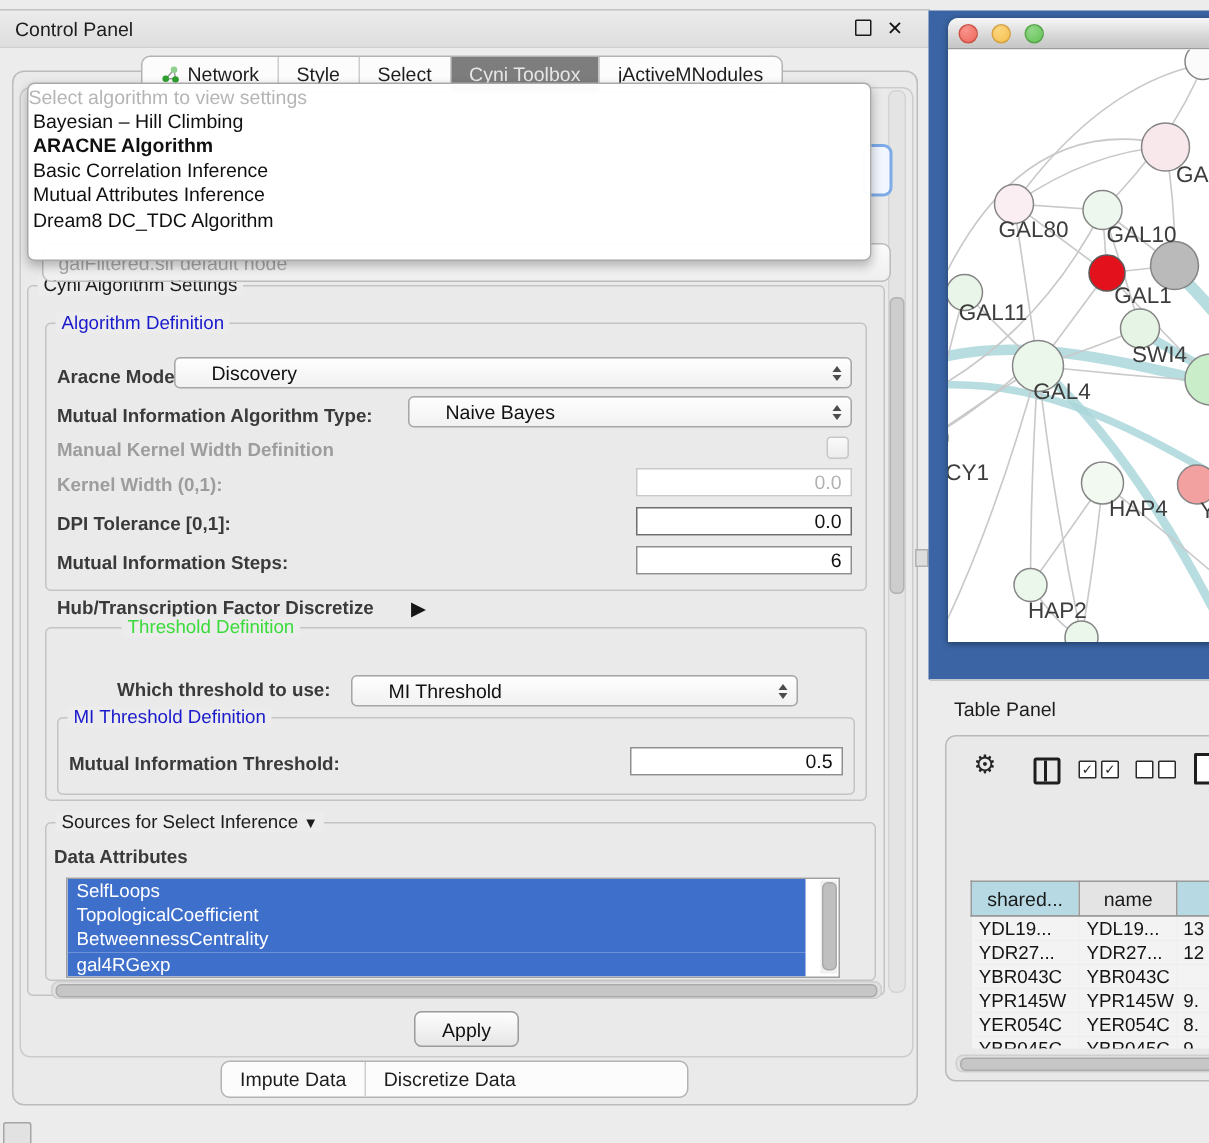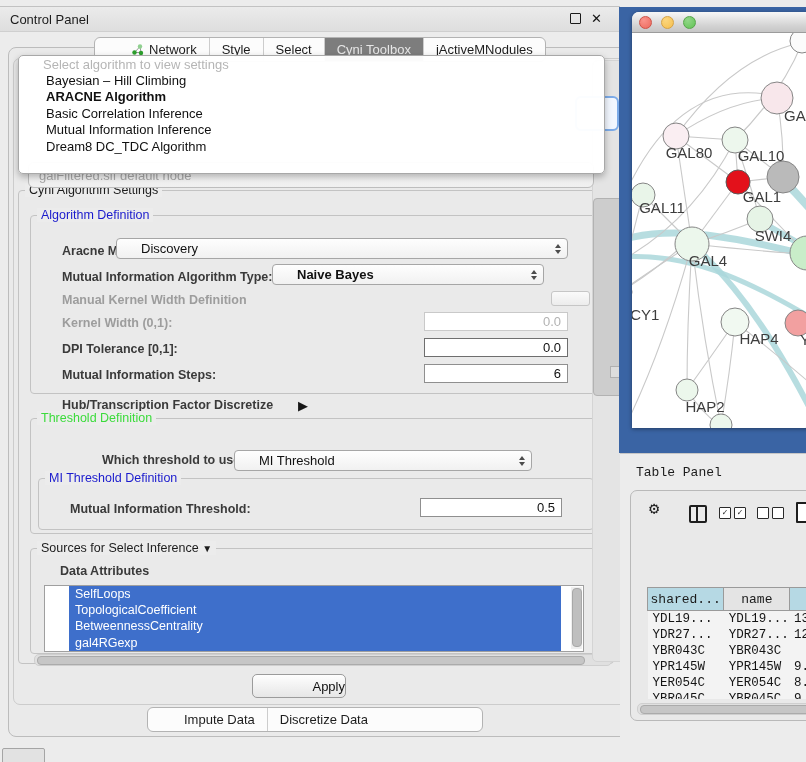--- a/index.html
+++ b/index.html
@@ -1,18 +1,18 @@
 <!DOCTYPE html>
 <html><head>
 <meta charset="utf-8">
 <style>
   html,body{margin:0;padding:0;}
   #root{position:relative;width:806px;height:762px;background:#ececec;overflow:hidden;
         font-family:"Liberation Sans","DejaVu Sans",sans-serif;color:#222;}
-  .abs{position:absolute;padding-left:24px;}
+  .abs{position:absolute;}
   
   .cp-header{left:0;top:6px;width:620px;height:26px;
      background:linear-gradient(#ebebeb,#dedede);border-top:1px solid #c2c2c2;border-bottom:1px solid #cfcfcf;
      display:flex;align-items:center;font-size:13px;color:#1c1c1c;padding-left:10px;box-sizing:border-box;}
   .hdr-btns{position:absolute;right:18px;top:5px;display:flex;gap:10px;align-items:center;}
   .float-ic{width:9px;height:9px;border:1.5px solid #1a1a1a;border-radius:1px;}
   .close-ic{font-size:13px;font-weight:bold;color:#111;line-height:13px;}
   .outer-frame{left:8px;top:47px;width:602px;height:688px;border:1px solid #bcbcbc;border-radius:8px;background:#eaeaea;}
   .inner-panel{left:13px;top:58px;width:594px;height:645px;border:1px solid #cccccc;border-radius:7px;}
   
@@ -30,21 +30,21 @@
   .popup .it.bold{font-weight:bold;}
   .ghost-combo{left:28px;top:162px;width:566px;height:26px;border:1px solid #bdbdbd;border-radius:6px;
      background:linear-gradient(#fbfbfb,#efefef);display:flex;align-items:flex-end;z-index:2;
      font-size:13px;color:#a9a9a9;padding:0 0 4px 10px;box-sizing:border-box;}
   .blue-frag{left:575px;top:96px;width:16px;height:31px;border:2px solid #7cabe8;border-radius:6px;
      background:#f2f7ff;z-index:3;}
   
   .grp{border:1px solid #c3c3c3;border-radius:4px;}
   .grp>.ttl{position:absolute;top:-8px;left:6px;background:#ececec;padding:0 4px;font-size:12.5px;color:#1c1c1c;}
   .ttl.blue{color:#1a1acd;}
-  .ttl.green{color:#3bdb3b;}
+  .ttl.green{color:#3bdb3b;margin-left:44px;}
   .lbl{font-size:12.5px;font-weight:bold;color:#3a3a3a;}
   .lbl.dis{color:#9d9d9d;}
   .combo{background:linear-gradient(#fefefe,#f1f1f1);border:1px solid #a6a6a6;border-radius:4px;
      display:flex;align-items:center;font-size:13px;color:#111;padding-left:24px;box-sizing:border-box;}
   .spin{position:absolute;right:6px;top:50%;transform:translateY(-50%);display:flex;flex-direction:column;gap:2px;}
   .spin i{display:block;width:0;height:0;border-left:3.5px solid transparent;border-right:3.5px solid transparent;}
   .spin .u{border-bottom:4px solid #4c4c4c;}
   .spin .d{border-top:4px solid #4c4c4c;}
   .inp{background:#fff;border:1px solid #8f8f8f;font-size:13px;color:#101010;text-align:right;
      padding:0 6px 0 2px;box-sizing:border-box;display:flex;align-items:center;justify-content:flex-end;}
@@ -54,42 +54,42 @@
   
   .attr-list{left:44px;top:585px;width:514px;height:65px;border:1px solid #9f9f9f;background:#fff;overflow:hidden;}
   .attr-item{height:16.2px;line-height:16.2px;background:#3e6fcb;color:#fff;font-size:12.5px;padding-left:6px;
      width:492px;box-sizing:border-box;}
   .list-scroll{position:absolute;right:1px;top:1px;width:11px;height:62px;background:#efefef;}
   .list-thumb{position:absolute;right:1px;top:2px;width:8px;height:57px;background:#bfbfbf;border:1px solid #a8a8a8;border-radius:4px;}
   .hscroll{height:10px;background:#e0e0e0;border:1px solid #cfcfcf;border-radius:5px;}
   .hthumb{position:absolute;top:1px;height:7px;background:#c6c6c6;border:1px solid #ababab;border-radius:4px;}
   .vtrack{left:592px;top:60px;width:10px;height:600px;background:#e4e4e4;border:1px solid #d4d4d4;border-radius:5px;}
   .vthumb{left:593px;top:198px;width:8px;height:196px;background:#cdcdcd;border:1px solid #b2b2b2;border-radius:4px;}
-  .apply{left:252px;top:674px;width:68px;height:22px;background:linear-gradient(#fefefe,#e6e6e6);
+  .apply{left:276px;top:674px;width:68px;height:22px;background:linear-gradient(#fefefe,#e6e6e6);
      border:1px solid #9b9b9b;border-radius:5px;font-size:13px;color:#111;
-     display:flex;align-items:center;justify-content:flex-end;}
+     display:flex;align-items:center;justify-content:center;}
   .bot-pill{left:147px;top:707px;height:23px;display:flex;background:#fcfcfc;border:1px solid #b3b3b3;
      border-radius:6px;overflow:hidden;z-index:4;}
   .bot-pill .tab{font-size:13px;}
   .toggle-btn{left:2px;top:748px;width:17px;height:14px;border:1px solid #a5a5a5;background:#e2e2e2;border-radius:2px;}
   .splitter{left:610px;top:366px;width:7px;height:10px;border:1px solid #b0b0b0;background:#ddd;}
   
   .desktop{left:619px;top:7px;width:187px;height:446px;background:#3a64a4;}
   .net-window{position:absolute;left:13px;top:5px;width:200px;height:416px;border-radius:7px 7px 0 0;
      box-shadow:0 1px 4px rgba(0,0,0,.4);overflow:hidden;background:#fff;}
   .titlebar{height:20px;background:linear-gradient(#f7f7f7,#d2d2d2 70%,#c6c6c6);border-bottom:1px solid #9c9c9c;
      display:flex;align-items:center;padding-left:7px;gap:9px;}
   .tl{width:13px;height:13px;border-radius:50%;box-sizing:border-box;}
   .tl.red{background:radial-gradient(circle at 35% 30%,#fa948b,#ec685c);border:1px solid #cd5347;}
   .tl.yellow{background:radial-gradient(circle at 35% 30%,#fbd67e,#f5bf4f);border:1px solid #d5a243;}
   .tl.green{background:radial-gradient(circle at 35% 30%,#93d689,#61c454);border:1px solid #57a54b;}
   .canvas{position:relative;width:200px;height:396px;background:#fff;overflow:hidden;}
   svg text{font-family:"Liberation Sans","DejaVu Sans",sans-serif;}
   
-  .tp-section{left:620px;top:453px;width:186px;height:309px;background:#ececec;border-top:1px solid #c6c6c6;font-family:Liberation Mono, monospace;}
+  .tp-section{left:620px;top:453px;width:186px;height:309px;background:#ececec;border-top:1px solid #c6c6c6;}
   .tp-title{position:absolute;left:16px;top:11px;font-size:13px;color:#1c1c1c;}
   .tp-panel{position:absolute;left:10px;top:36px;width:196px;height:229px;background:#e9e9e9;
      border:1px solid #b9b9b9;border-radius:7px;}
   .tbar-ic{position:absolute;top:14px;}
   .gear{font-size:17px;color:#242424;line-height:20px;}
   .cols-ic{width:14px;height:14px;border:2px solid #1e1e1e;border-radius:2px;position:relative;}
   .cols-ic:after{content:"";position:absolute;left:5px;top:0;width:2px;height:14px;background:#1e1e1e;}
   .cb{width:10px;height:10px;border:1.5px solid #2a2a2a;border-radius:1px;font-size:9px;line-height:10px;
      text-align:center;color:#2a2a2a;font-weight:bold;background:#fff;}
   .doc-ic{width:13px;height:17px;border:2px solid #1e1e1e;background:#fff;border-radius:1px;}
@@ -144,41 +144,41 @@
   <div class="abs blue-frag"></div>
   <div class="abs ghost-combo">
     <span>galFiltered.sif default node</span>
   </div>
 
   <div class="abs popup">
     <div class="ph">Select algorithm to view settings</div>
     <div class="it">Bayesian – Hill Climbing</div>
     <div class="it bold">ARACNE Algorithm</div>
     <div class="it">Basic Correlation Inference</div>
-    <div class="it">Mutual Information Inference</div>
+    <div class="it">Mutual Attributes Inference</div>
     <div class="it">Dream8 DC_TDC Algorithm</div>
   </div>
 
   <div class="abs grp" style="left:18px;top:190px;width:570px;height:472px;">
     <span class="ttl">Cyni Algorithm Settings</span>
   </div>
 
   <div class="abs grp" style="left:30px;top:215px;width:546px;height:177px;">
     <span class="ttl blue">Algorithm Definition</span>
   </div>
   <span class="abs lbl" style="left:38px;top:244px;">Aracne Mode:</span>
   <div class="abs combo" style="left:116px;top:238px;width:452px;height:21px;">
     <span>Discovery</span>
     <span class="spin">
         <i class="u"></i>
         <i class="d"></i>
       </span>
   </div>
   <span class="abs lbl" style="left:38px;top:270px;">Mutual Information Algorithm Type:</span>
-  <div class="abs combo" style="left:272px;top:264px;width:272px;height:21px;font-weight:bold;">
+  <div class="abs combo" style="left:272px;top:264px;width:296px;height:21px;">
     <span>Naive Bayes</span>
     <span class="spin">
         <i class="u"></i>
         <i class="d"></i>
       </span>
   </div>
   <span class="abs lbl dis" style="left:38px;top:293px;">Manual Kernel Width Definition</span>
   <div class="abs chk" style="left:551px;top:291px;"></div>
   <span class="abs lbl dis" style="left:38px;top:316px;">Kernel Width (0,1):</span>
   <div class="abs inp dis" style="left:424px;top:312px;width:144px;height:19px;">

